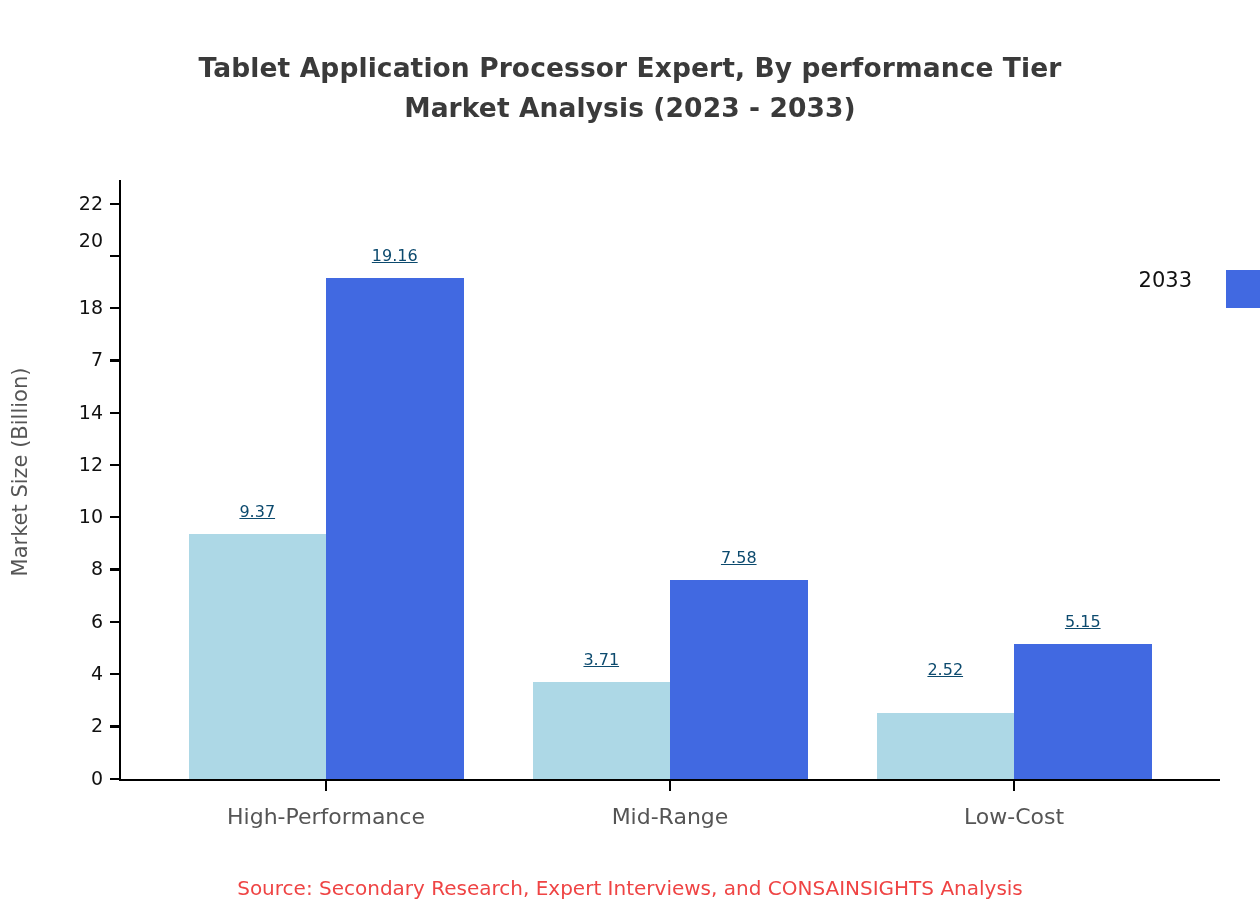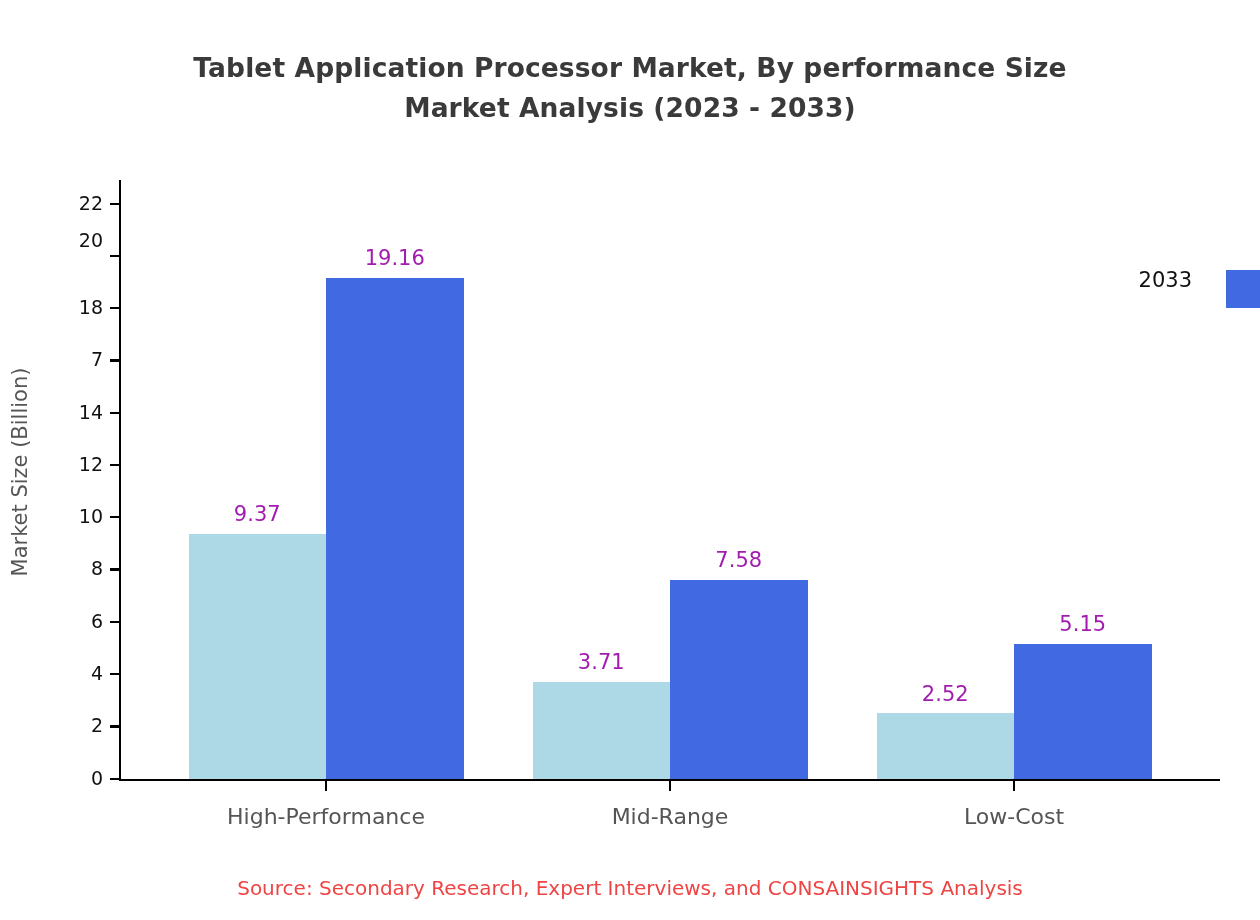--- a/index.html
+++ b/index.html
@@ -121,23 +121,24 @@
     position: absolute;
     bottom: 2.4px;
   }
   .bar.series-0 { background: #add8e6; }
   .bar.series-1 { background: #4169e1; }
 
   .bar-value {
     position: absolute;
     width: 140px;
     text-align: center;
-    font-size: 21px;
-    color: #a21caf;
-    white-space: nowrap;
+    font-size: 16px;
+    color: #0c4a6e;
+    white-space: nowrap;
+    text-decoration: underline;
   }
 
   
   #legend {
     position: absolute;
     left: 1110px;
     top: 210px;
     width: 150px;
     height: 100px;
   }
@@ -175,21 +176,21 @@
     font-size: 20px;
     color: #ef4444;
   }
 </style>
 </head>
 <body>
 
 <div id="figure">
 
   <div class="chart-title">
-    <span class="t-line">Tablet Application Processor Market, By performance Size</span>
+    <span class="t-line">Tablet Application Processor Expert, By performance Tier</span>
     <span class="t-line">Market Analysis (2023 - 2033)</span>
   </div>
 
   <div class="ylabel">
     <span>Market Size (Billion)</span>
   </div>
 
   <div id="plot">
     <div class="spine-left"></div>
     <div class="spine-bottom"></div>
@@ -233,21 +234,21 @@
         <div class="bar series-0" style="left: 413.5px; width: 137.5px; height: 96.9784px; background: rgb(173, 216, 230);"></div>
         <div class="bar series-1" style="left: 551px; width: 137.5px; height: 198.139px; background: rgb(65, 105, 225);"></div>
         <div class="bar series-0" style="left: 757.5px; width: 137.5px; height: 65.8721px; background: rgb(173, 216, 230);"></div>
         <div class="bar series-1" style="left: 895px; width: 137.5px; height: 134.62px; background: rgb(65, 105, 225);"></div>
       </div>
     <div id="values-layer">
         <div class="bar-value" style="left: 68.25px; top: 321.671px;">9.37</div>
         <div class="bar-value" style="left: 205.75px; top: 65.7626px;">19.16</div>
         <div class="bar-value" style="left: 412.25px; top: 469.622px;">3.71</div>
         <div class="bar-value" style="left: 549.75px; top: 368.461px;">7.58</div>
-        <div class="bar-value" style="left: 756.25px; top: 502px; text-align: center;">2.52</div>
+        <div class="bar-value" style="left: 756.25px; top: 480px; text-align: center;">2.52</div>
         <div class="bar-value" style="left: 893.75px; top: 431.98px;">5.15</div>
       </div>
   </div>
 
   <div id="legend">
       <div class="legend-row" style="top: 52px;">
         <span class="legend-label">2033</span>
         <span class="legend-swatch series-1" style="background: rgb(65, 105, 225);"></span>
       </div>
     </div>

